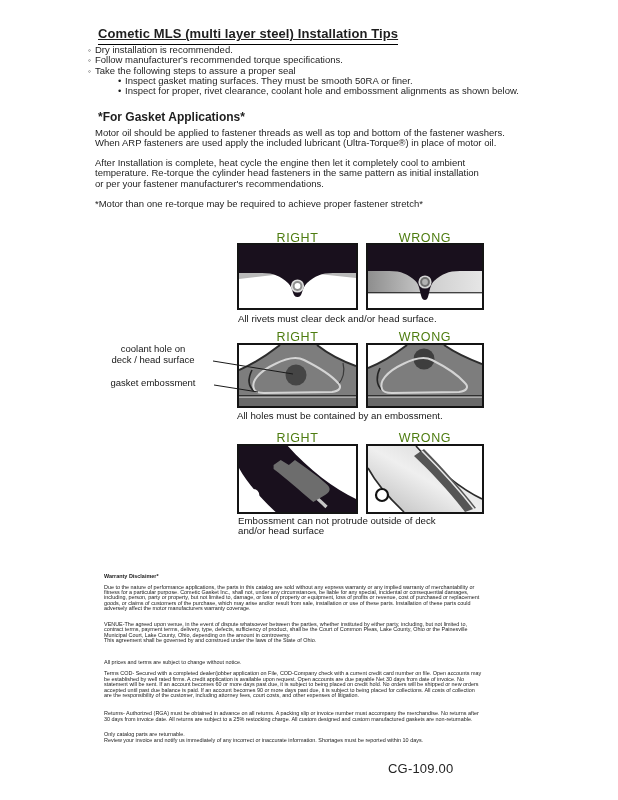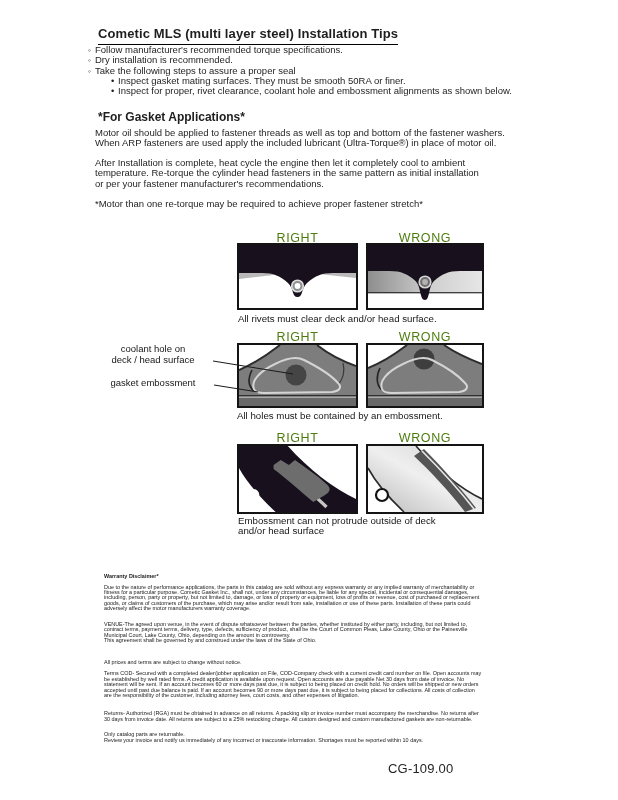--- a/index.html
+++ b/index.html
@@ -11,26 +11,26 @@
   html,body{width:618px;height:800px}
   body{
     font-family:"Liberation Sans","DejaVu Sans",sans-serif;
     background:#ffffff;color:#1e1e1e;position:relative;overflow:hidden;
   }
   .abs{position:absolute}
   .pre{white-space:pre-line}
 
   .doc-title{
     top:26px;left:98px;font-size:13px;font-weight:bold;letter-spacing:.1px;
-    border-bottom:1.8px solid #000;padding-bottom:2.5px;display:inline-block;
+    border-bottom:1.8px solid #000;padding-bottom:2.5px;display:inline-block;text-decoration:underline;
   }
   .tips{top:45px;left:88px;font-size:9.5px;line-height:10.3px;width:470px}
   .tip{white-space:nowrap}
   .tip .marker{display:inline-block;width:7px;font-size:8.5px}
-  .tip.sub{margin-left:23px}
+  .tip.sub{margin-left:30px}
   .tip.sub .marker{font-size:9.5px}
 
   .diesel-heading{top:110px;left:98px;font-size:12px;font-weight:bold}
   .para{left:95px;width:445px;font-size:9.5px;line-height:10.4px}
   .p-oil{top:128px}
   .p-heat{top:158px}
   .p-note{top:199px}
 
   .fig-header{font-size:12.5px;letter-spacing:.6px;text-align:center;color:#4d7c0f}
   .hdr-c1{left:237px;width:121px}
@@ -66,22 +66,22 @@
   .w-p6{top:732.3px}
 
   .page-code{top:761px;left:388px;font-size:13px;color:#242424;letter-spacing:.2px}
 </style>
 </head>
 <body>
 
 <div class="abs doc-title">Cometic MLS (multi layer steel) Installation Tips</div>
 
 <div class="abs tips">
+  <div class="tip"><span class="marker">◦</span><span>Dry installation is recommended.</span></div>
   <div class="tip"><span class="marker">◦</span><span>Follow manufacturer's recommended torque specifications.</span></div>
-  <div class="tip"><span class="marker">◦</span><span>Dry installation is recommended.</span></div>
   <div class="tip"><span class="marker">◦</span><span>Take the following steps to assure a proper seal</span></div>
   <div class="tip sub"><span class="marker">•</span><span>Inspect gasket mating surfaces.  They must be smooth 50RA or finer.</span></div>
   <div class="tip sub"><span class="marker">•</span><span>Inspect for proper, rivet clearance, coolant hole and embossment alignments as shown below.</span></div>
 </div>
 
 <div class="abs diesel-heading">*For Gasket Applications*</div>
 <div class="abs para pre p-oil">Motor oil should be applied to fastener threads as well as top and bottom of the fastener washers.
 When ARP fasteners are used apply the included lubricant (Ultra-Torque®) in place of motor oil.</div>
 <div class="abs para pre p-heat">After Installation is complete, heat cycle the engine then let it completely cool to ambient
 temperature. Re-torque the cylinder head fasteners in the same pattern as initial installation

